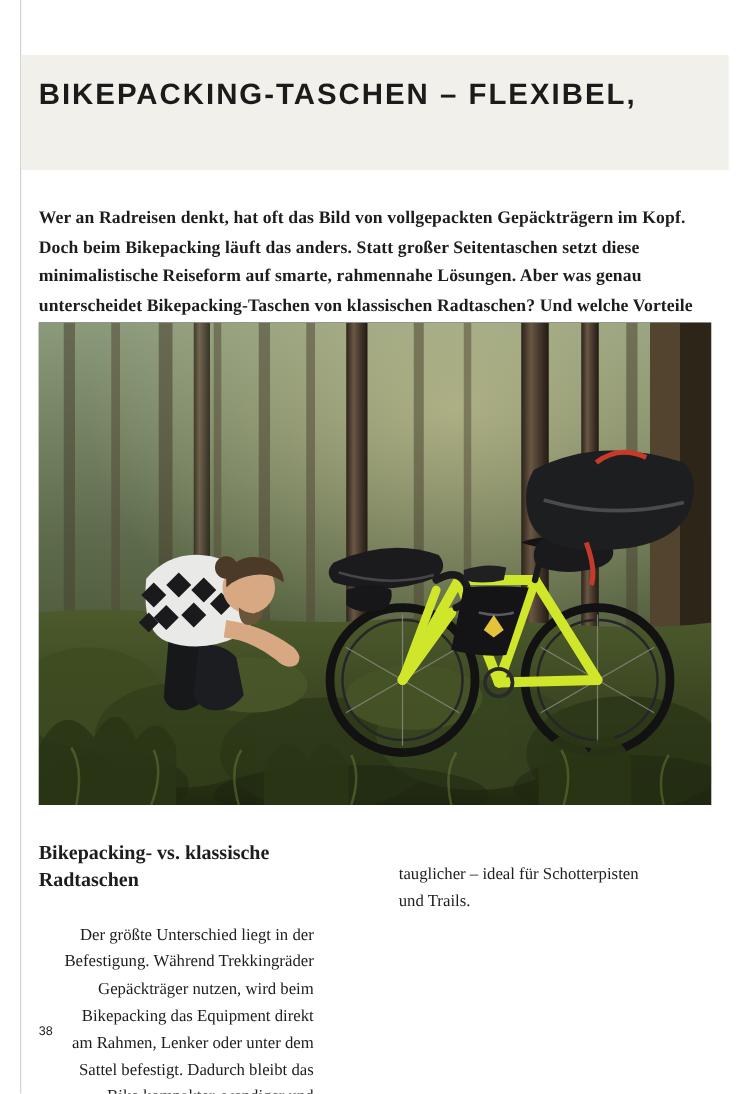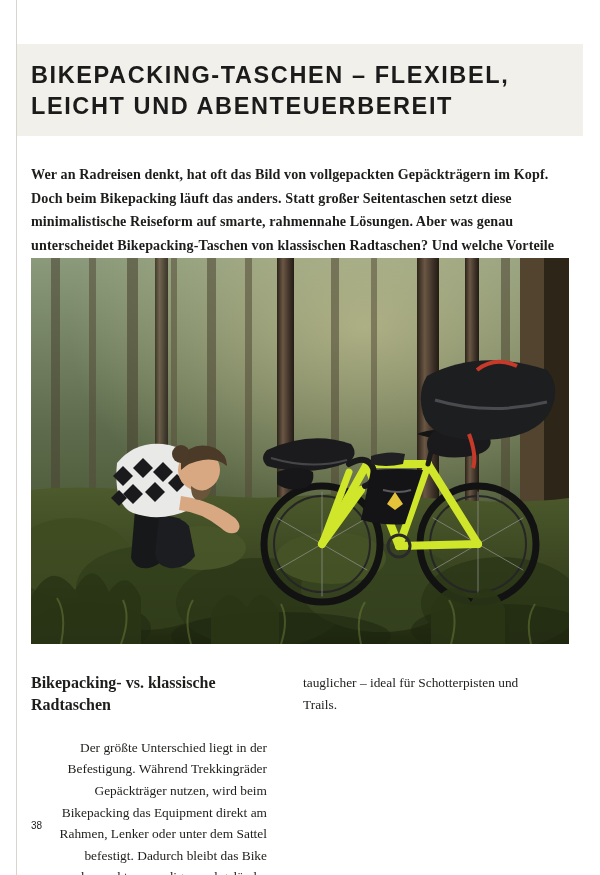--- a/index.html
+++ b/index.html
@@ -92,21 +92,21 @@
   .col-right { left: 303px; }
   .col .subhead {
     font-family: "Liberation Serif", serif;
     font-weight: bold;
     font-size: 16px;
     line-height: 21.6px;
     color: #1d1d1b;
     margin: 0 0 0 0;
   }
   .col p {
-    margin: 0;
+    margin: 16px;
   }
   .col p + p {
     margin-top: 21.6px;
     text-align: right;
   }
   
   .page-number {
     position: absolute;
     left: 31px;
     top: 820px;
@@ -118,21 +118,20 @@
 </head>
 <body>
 
 <div class="page">
 
   <div class="left-rule"></div>
 
   <div class="title-band"></div>
   <div class="title-text">
     <div>BIKEPACKING-TASCHEN – FLEXIBEL,</div>
-    <div>LEICHT UND ABENTEUERBEREIT</div>
   </div>
 
   <div class="intro">Wer an Radreisen denkt, hat oft das Bild von vollgepackten Gepäckträgern im Kopf. Doch beim Bikepacking läuft das anders. Statt großer Seitentaschen setzt diese minimalistische Reiseform auf smarte, rahmennahe Lösungen. Aber was genau unterscheidet Bikepacking-Taschen von klassischen Radtaschen? Und welche Vorteile bringen sie?</div>
 
   <div class="photo">
     <svg width="538" height="386" viewBox="0 0 538 386" xmlns="http://www.w3.org/2000/svg">
       <defs>
         <linearGradient id="skyG" x1="0" y1="0" x2="0" y2="1">
           <stop offset="0%" stop-color="#8b9a7b"></stop>
           <stop offset="45%" stop-color="#5d6b4c"></stop>

